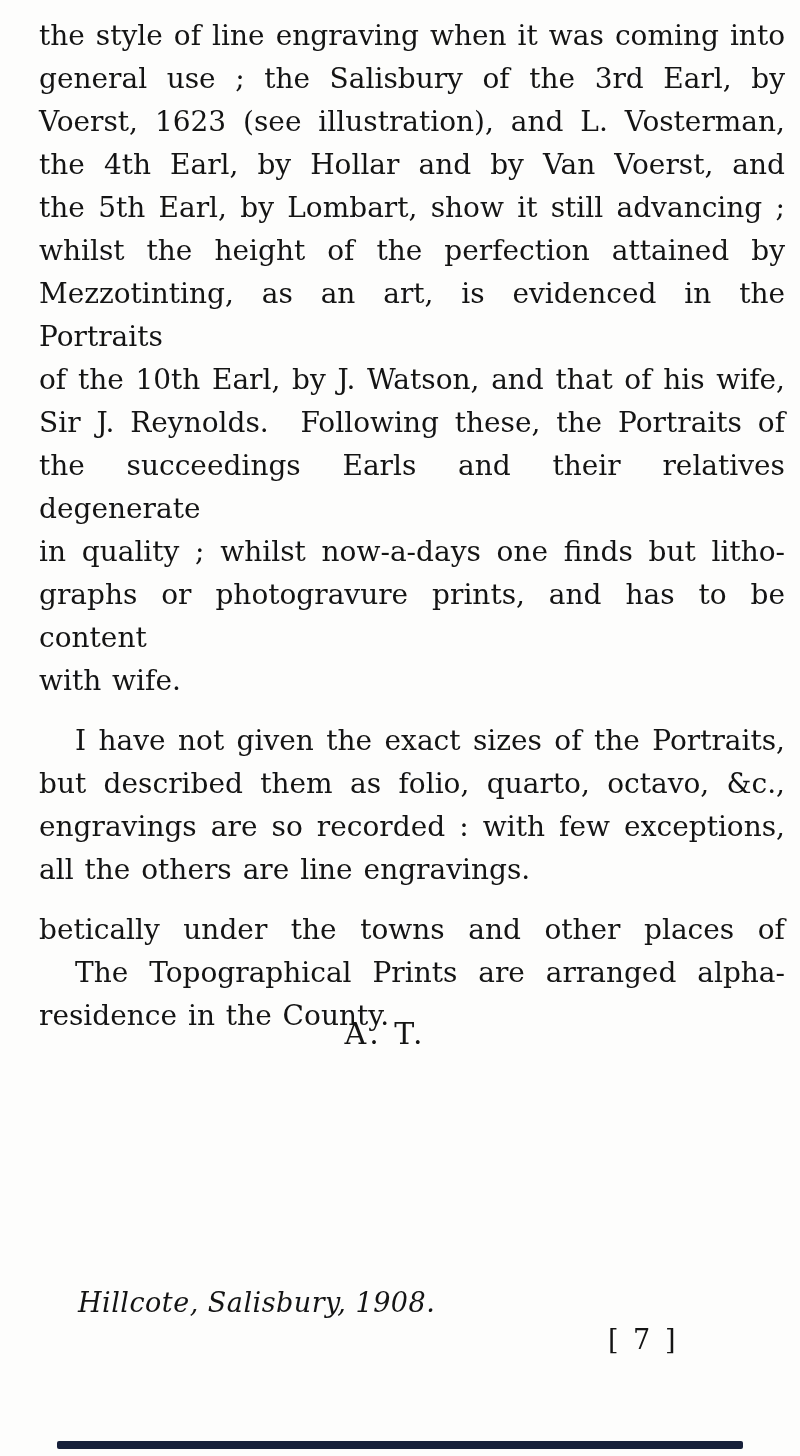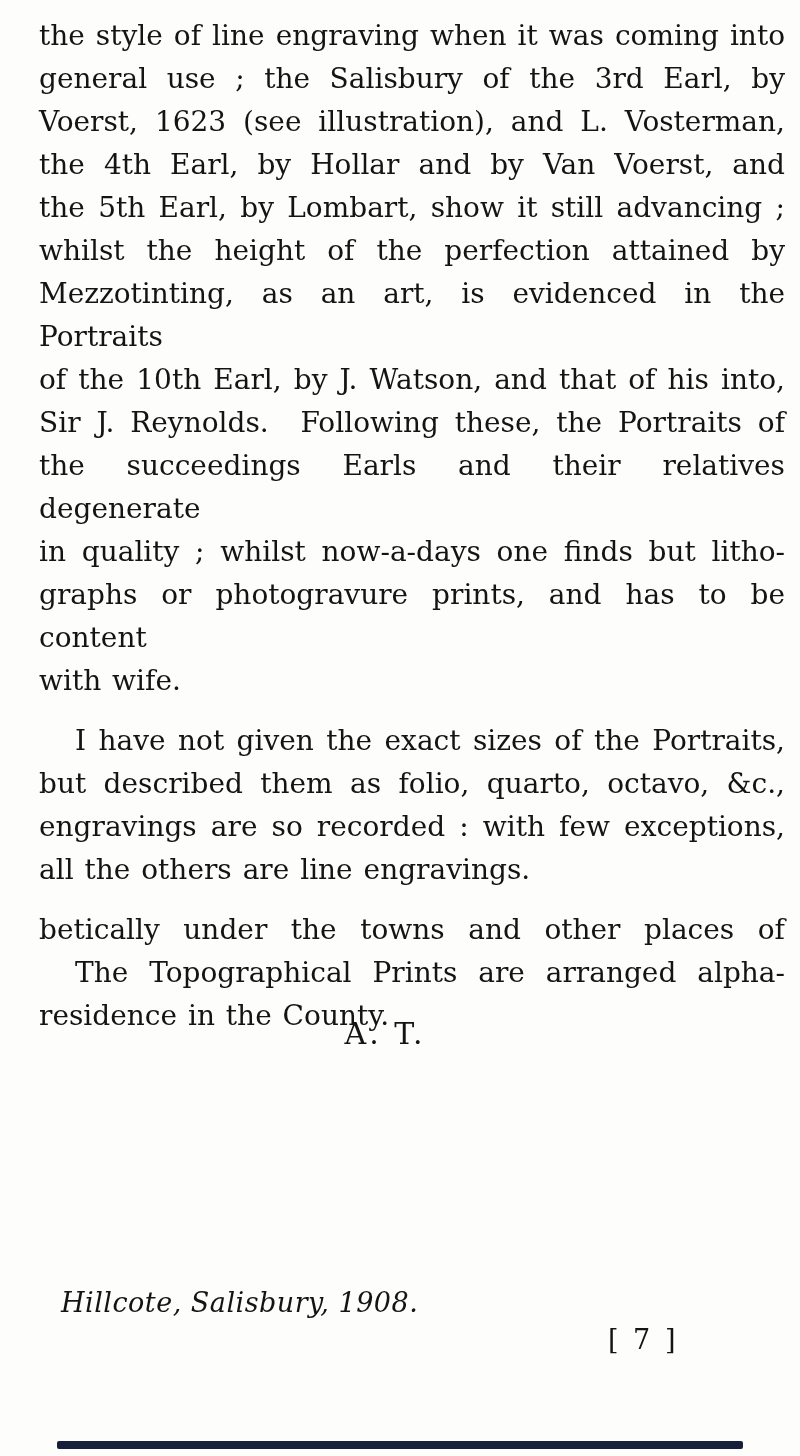--- a/index.html
+++ b/index.html
@@ -46,21 +46,21 @@
     width: 746px;
     text-align: center;
     padding-right: 36px;
     box-sizing: border-box;
     font-size: 30px;
     letter-spacing: 3px;
     line-height: 43px;
   }
   .imprint {
     position: absolute;
-    left: 61px;
+    left: 78px;
     top: 1286px;
     font-style: italic;
     font-size: 27px;
     letter-spacing: 0.5px;
     line-height: 34px;
   }
   .page-number {
     position: absolute;
     left: 608px;
     top: 1323px;
@@ -83,21 +83,21 @@
 <div class="page">
   <div class="text-col" id="paragraphs">
       <div class="para">
         <div class="line first">the style of line engraving when it was coming into</div>
         <div class="line">general use ; the Salisbury of the 3rd Earl, by</div>
         <div class="line">Voerst, 1623 (see illustration), and L. Vosterman,</div>
         <div class="line">the 4th Earl, by Hollar and by Van Voerst, and</div>
         <div class="line">the 5th Earl, by Lombart, show it still advancing ;</div>
         <div class="line">whilst the height of the perfection attained by</div>
         <div class="line">Mezzotinting, as an art, is evidenced in the Portraits</div>
-        <div class="line">of the 10th Earl, by J. Watson, and that of his into,</div>
+        <div class="line">of the 10th Earl, by J. Watson, and that of his wife,</div>
         <div class="line">Sir J. Reynolds.&nbsp; Following these, the Portraits of</div>
         <div class="line">the succeedings Earls and their relatives degenerate</div>
         <div class="line">in quality ; whilst now-a-days one finds but litho-</div>
         <div class="line">graphs or photogravure prints, and has to be content</div>
         <div class="line last">with wife.</div>
       </div>
       <div class="para indent">
         <div class="line first">I have not given the exact sizes of the Portraits,</div>
         <div class="line">but described them as folio, quarto, octavo, &amp;c.,</div>
         <div class="line">engravings are so recorded : with few exceptions,</div>

